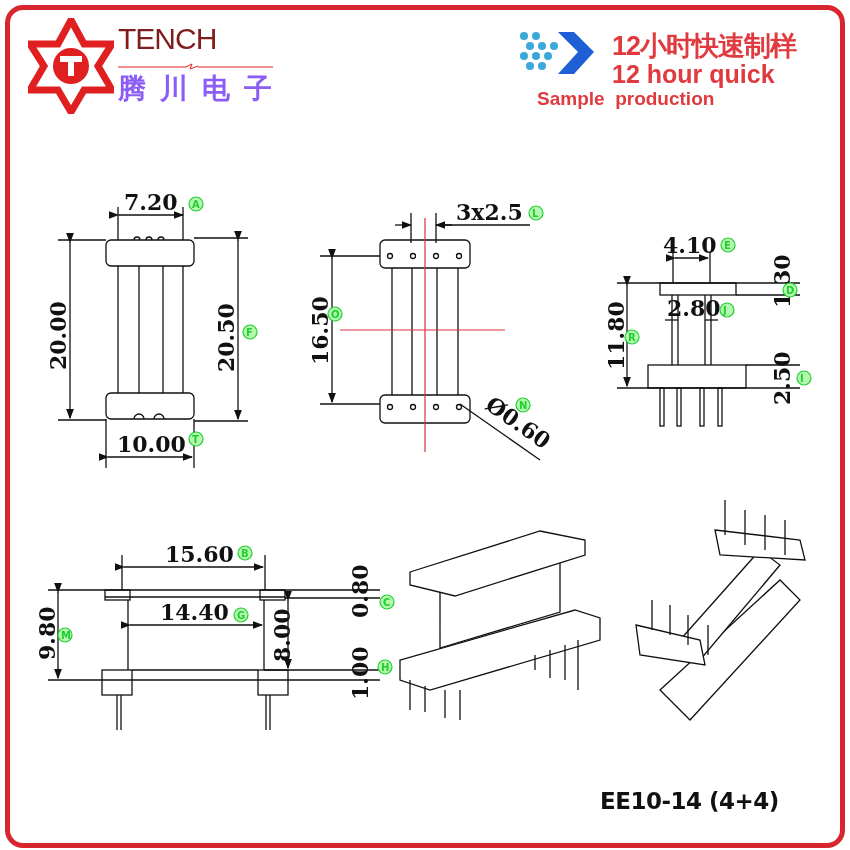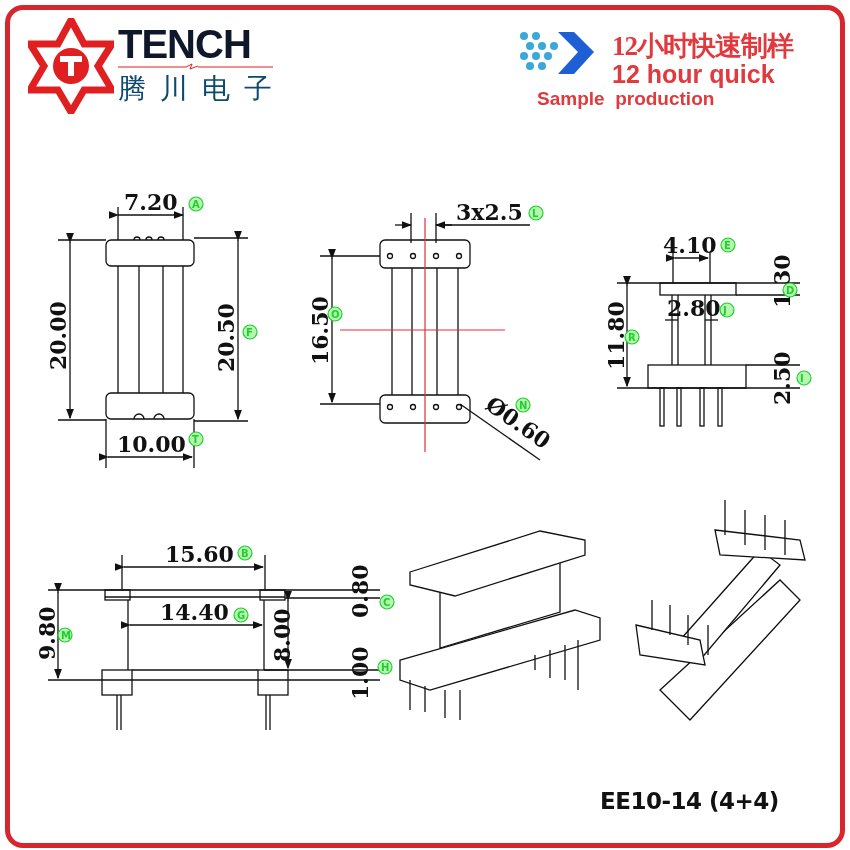--- a/index.html
+++ b/index.html
@@ -1,20 +1,20 @@
 <!DOCTYPE html>
 <html><head>
 <meta charset="utf-8">
 <style>
   html,body{margin:0;padding:0;background:#fff;}
   body{width:850px;height:850px;position:relative;overflow:hidden;font-family:"Liberation Sans",sans-serif;}
   .frame{position:absolute;left:5px;top:5px;width:830px;height:833px;border:5px solid #d8262e;border-radius:18px;box-sizing:content-box;}
   .abs{position:absolute;}
-  .brand{position:absolute;left:118px;top:22px;color:#0f172a;font-weight:bold;font-size:40px;letter-spacing:-1px;font-family:"Liberation Sans",sans-serif;}
-  .brand-cn{position:absolute;left:118px;top:70px;color:#0c4a6e;font-weight:normal;font-size:28px;letter-spacing:14px;font-family:"DejaVu Sans",sans-serif;}
+  .brand{position:absolute;left:118px;top:22px;color:#7f1d1d;font-weight:normal;font-size:30px;letter-spacing:-1px;font-family:"Liberation Sans",sans-serif;}
+  .brand-cn{position:absolute;left:118px;top:70px;color:#8b5cf6;font-weight:bold;font-size:28px;letter-spacing:14px;font-family:"DejaVu Sans",sans-serif;}
   .promo{position:absolute;color:#e03a3f;font-weight:bold;font-family:"Liberation Sans",sans-serif;}
   .model{position:absolute;left:600px;top:788px;font-size:23px;font-weight:bold;color:#111;font-family:"DejaVu Sans",sans-serif;letter-spacing:-0.5px;}
   svg text.dim{font-family:"DejaVu Serif",serif;font-weight:bold;font-size:22px;fill:#111;}
   svg text.lbl{font-family:"DejaVu Sans",sans-serif;font-size:10px;fill:#1fcf2f;font-weight:bold;}
   svg .lblc{fill:#b6f7b0;stroke:#1fcf2f;stroke-width:1.2;}
 </style>
 </head>
 <body>
 
 <div class="frame"></div>
@@ -41,21 +41,21 @@
       <circle cx="24" cy="16" r="4"></circle>
       <circle cx="36" cy="16" r="4"></circle>
     <circle cx="6" cy="26" r="4"></circle>
       <circle cx="18" cy="26" r="4"></circle>
       <circle cx="30" cy="26" r="4"></circle>
     <circle cx="12" cy="36" r="4"></circle>
       <circle cx="24" cy="36" r="4"></circle>
   </g>
   <polygon points="40,2 56,2 76,22 56,44 40,44 60,22" fill="#1f5fd6"></polygon>
 </svg>
-<div class="promo" style="left:612px;top:28px;font-size:27px;font-family:Liberation Serif, serif;letter-spacing:-1px">12小时快速制样</div>
+<div class="promo" style="left:612px;top:28px;font-size:27px;font-family:Liberation Sans, sans-serif;letter-spacing:-1px">12小时快速制样</div>
 <div class="promo" style="left:612px;top:60px;font-size:25px">12 hour quick</div>
 <div class="promo" style="left:537px;top:88px;font-size:19px;white-space:pre">Sample  production</div>
 
 <svg class="abs" style="left:0;top:0" width="850" height="850">
   <defs>
     <marker id="ar" markerWidth="8" markerHeight="8" refX="7" refY="4" orient="auto">
         <path d="M0,1 L8,4 L0,7 z" fill="#111"></path>
       </marker>
   </defs>
   <g stroke="#111" fill="none" stroke-width="1.3">

